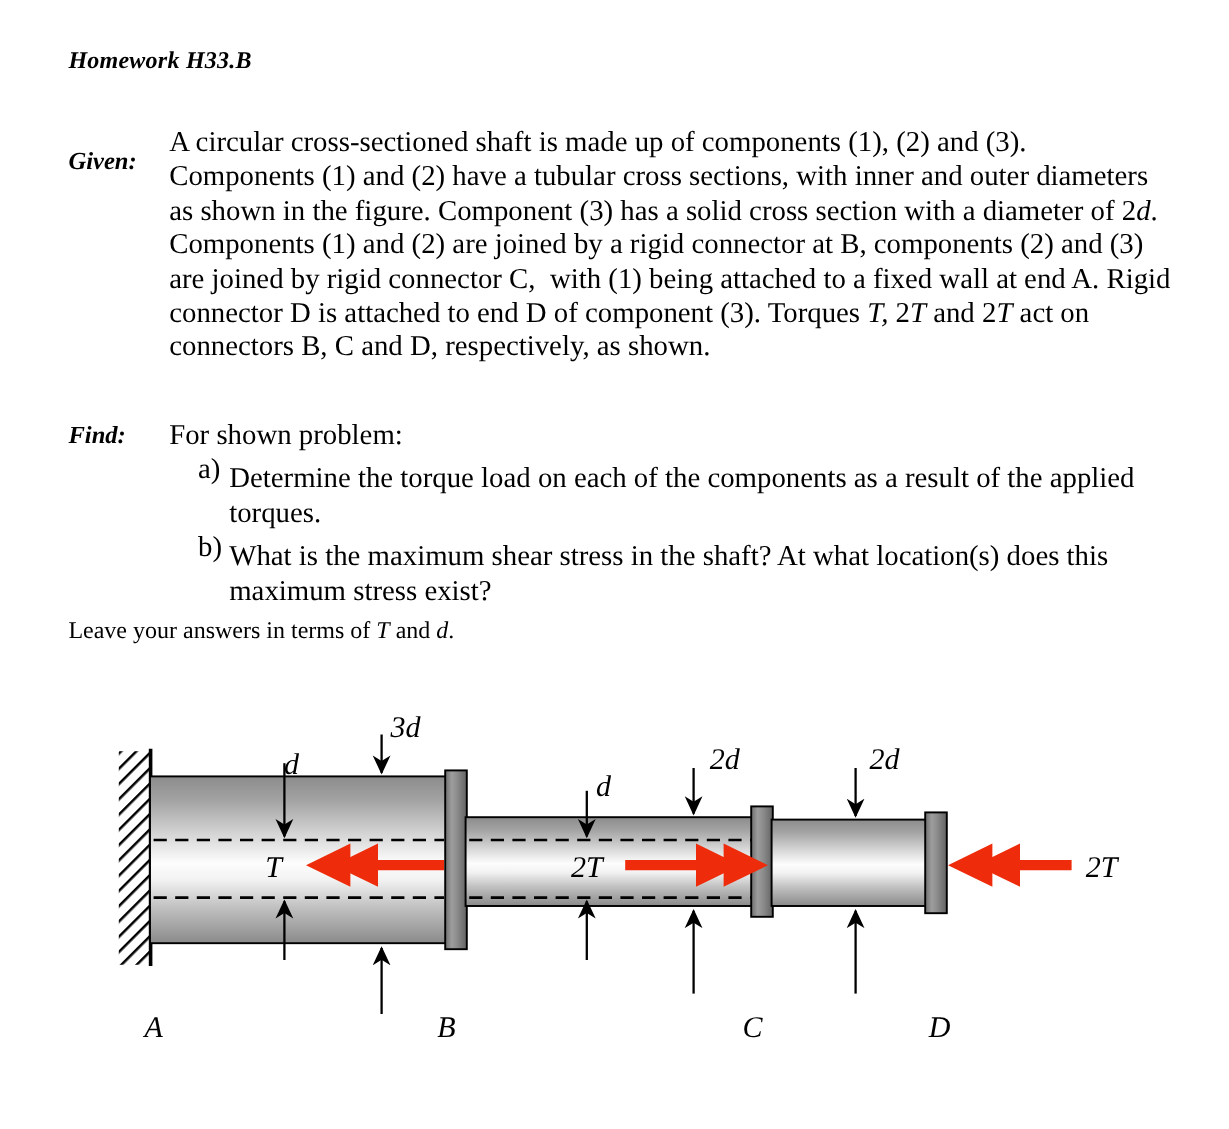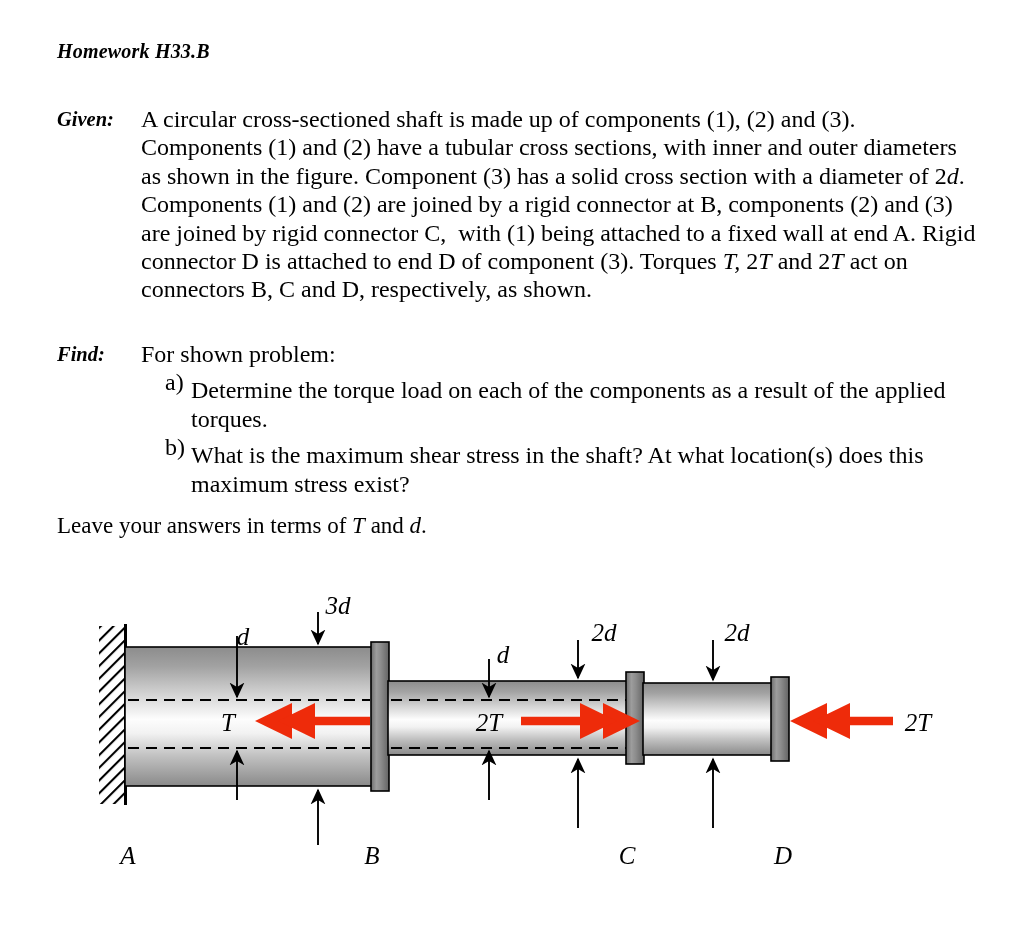--- a/index.html
+++ b/index.html
@@ -40,24 +40,24 @@
     line-height: 28.4px;
     white-space: nowrap;
   }
   .qbody {
     font-size: 24px;
     line-height: 28.4px;
   }
   .qbody p { margin: 0; }
 
   #given-block { top: 105px; }
-  #given-block .qlabel { width: 84px; }
+  #given-block .qlabel { width: 84px; margin-top: 16px; }
   #given-block .qbody { width: 840px; }
 
-  #find-block { top: 340px; }
+  #find-block { top: 349px; }
   #find-block .qlabel { width: 84px; }
   #find-block .qbody { width: 845px; }
 
   .sublist {
     margin: 0;
     padding: 0;
     list-style: none;
   }
   .sublist li {
     display: flex;
@@ -67,21 +67,21 @@
   .sublist .marker {
     width: 26px;
     flex: 0 0 26px;
   }
   .sublist .txt { flex: 1; margin-top: 8px; }
 
   #closing-line {
     position: absolute;
     left: 57px;
     top: 512px;
-    font-size: 23px;
+    font-size: 20px;
     line-height: 28.4px;
   }
 
   i.v { font-style: italic; }
 
   
   #figure {
     position: absolute;
     left: 0;
     top: 560px;

